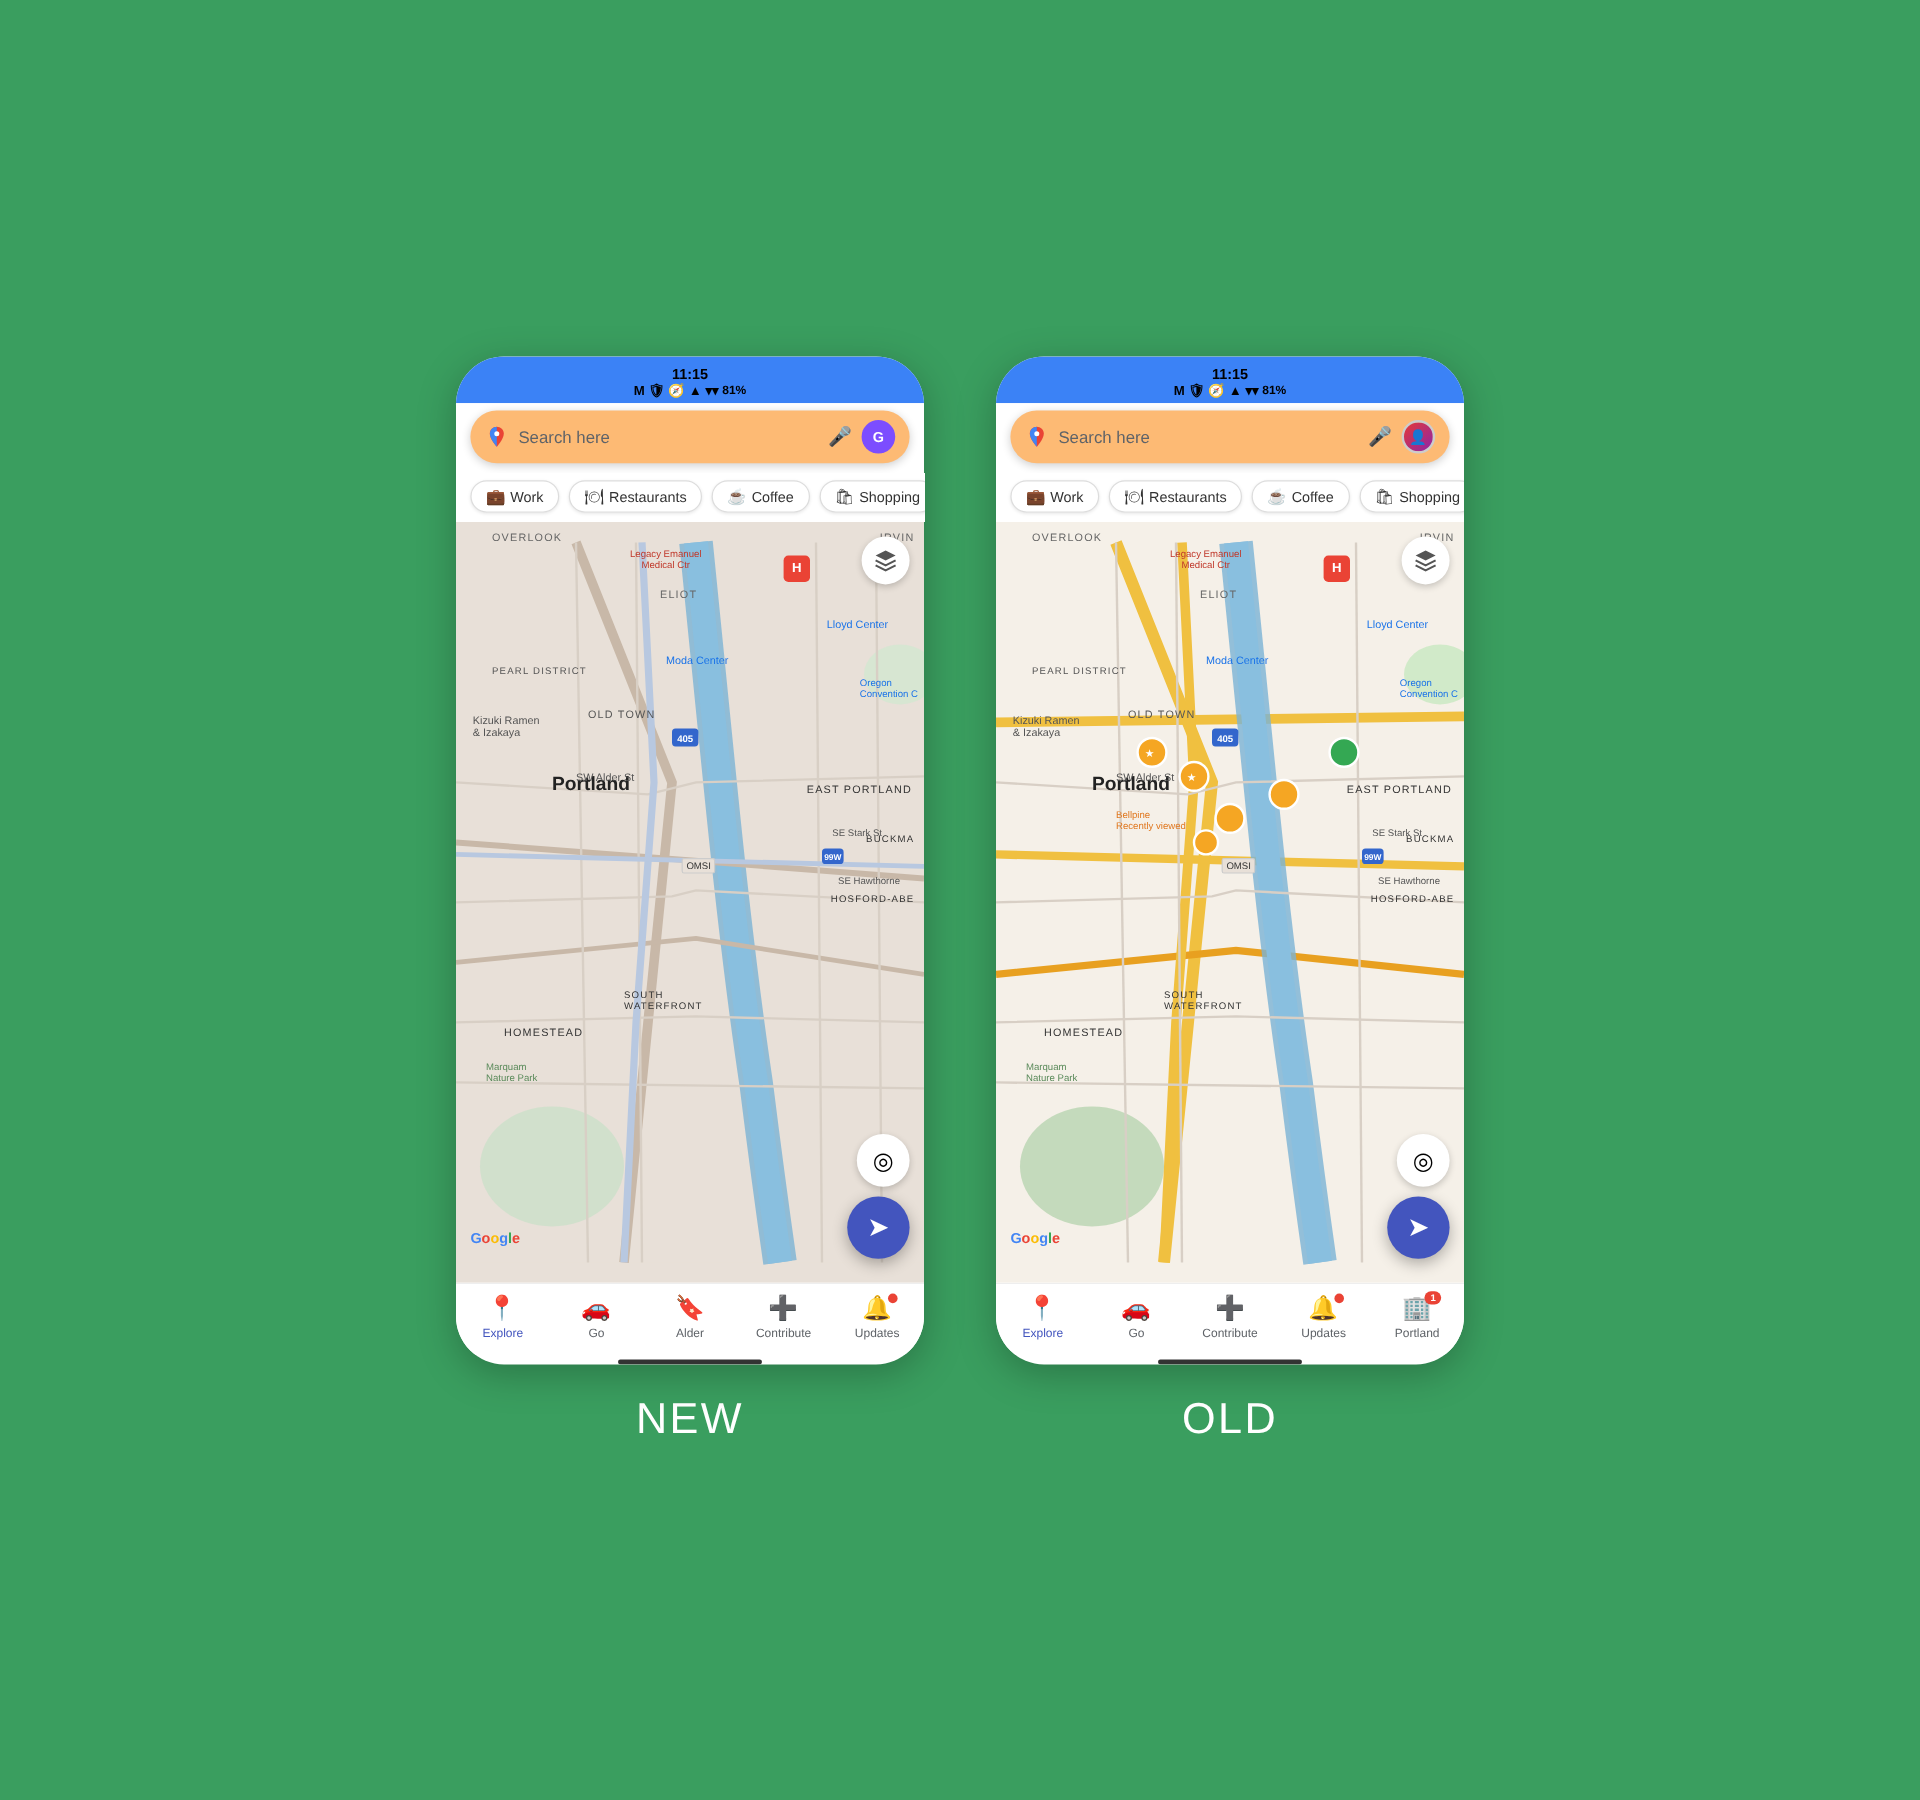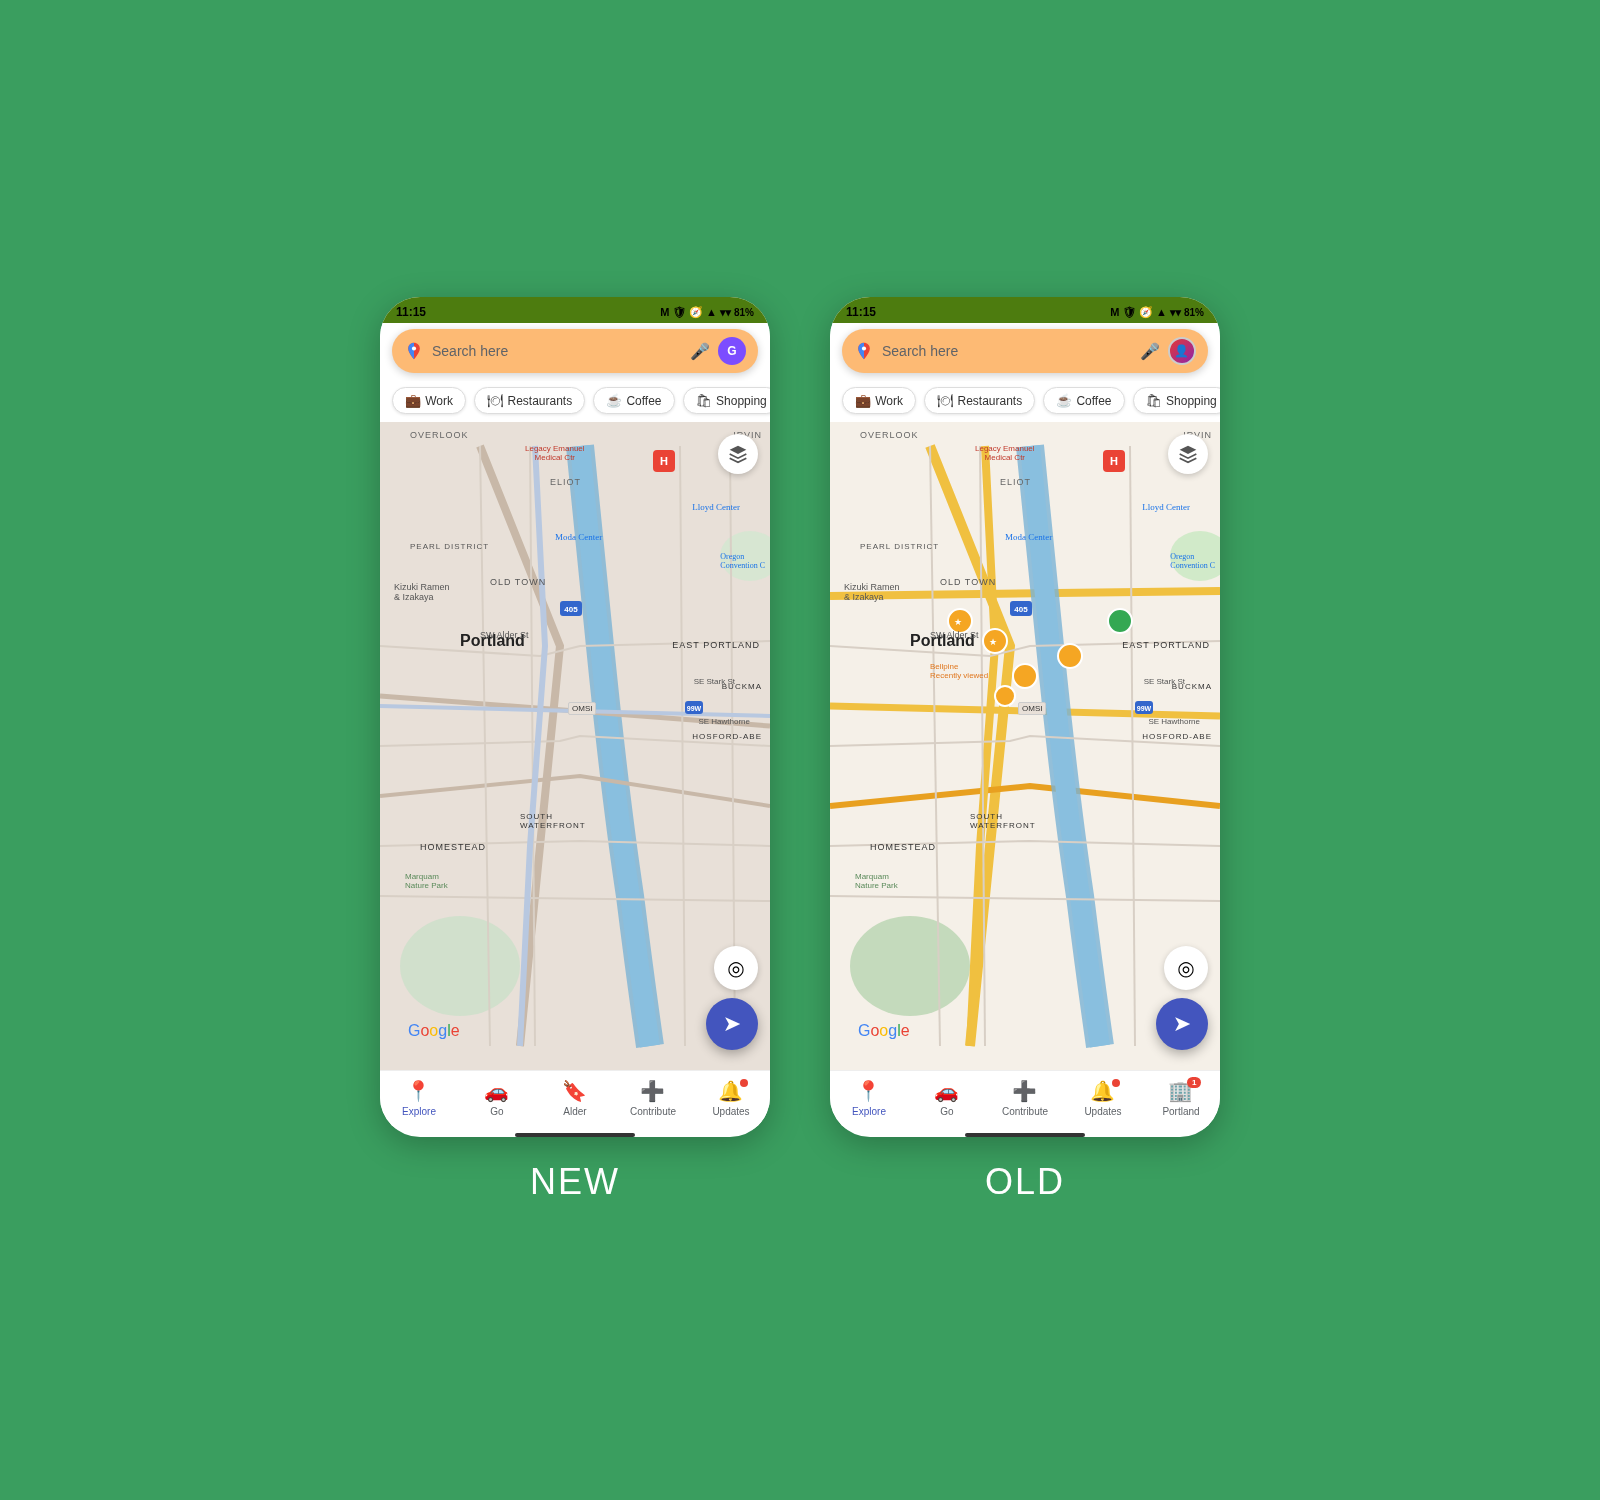--- a/index.html
+++ b/index.html
@@ -36,29 +36,30 @@
       background: white;
       border-radius: 40px;
       overflow: hidden;
       box-shadow: 0 8px 32px rgba(0,0,0,0.25);
       display: flex;
       flex-direction: column;
       position: relative;
     }
     
     .status-bar {
-      background: #4d7c0f;
+      background: #3b82f6;
       padding: 8px 16px 4px;
       display: flex;
       justify-content: space-between;
       align-items: center;
       font-size: 11px;
       font-weight: 600;
       color: #000;
       flex-shrink: 0;
+      flex-direction: column;
     }
     .status-left { font-weight: 700; font-size: 12px; }
     .status-right {
       display: flex;
       align-items: center;
       gap: 3px;
       font-size: 10px;
     }
     .status-icon {
       font-size: 11px;
@@ -204,23 +205,23 @@
       display: flex;
       align-items: center;
       justify-content: center;
       box-shadow: 0 4px 12px rgba(0,0,0,0.3);
       color: white;
       font-size: 22px;
     }
     .google-logo {
       position: absolute;
       bottom: 30px;
-      left: 28px;
-      font-size: 16px;
-      font-weight: normal;
+      left: 12px;
+      font-size: 12px;
+      font-weight: bold;
     }
     .google-logo span:nth-child(1) { color: #4285F4; }
     .google-logo span:nth-child(2) { color: #EA4335; }
     .google-logo span:nth-child(3) { color: #FBBC05; }
     .google-logo span:nth-child(4) { color: #4285F4; }
     .google-logo span:nth-child(5) { color: #34A853; }
     .google-logo span:nth-child(6) { color: #EA4335; }
     
     .bottom-nav {
       background: white;
@@ -291,21 +292,20 @@
       color: #222;
       text-align: center;
     }
     .map-label.small {
       font-size: 9px;
       color: #555;
     }
     .map-label.blue {
       color: #1a73e8;
       font-size: 9px;
-      font-family: Liberation Serif, serif;
     }
     .marker-h {
       position: absolute;
       background: #ea4335;
       color: white;
       font-size: 11px;
       font-weight: bold;
       width: 22px;
       height: 22px;
       border-radius: 4px;

